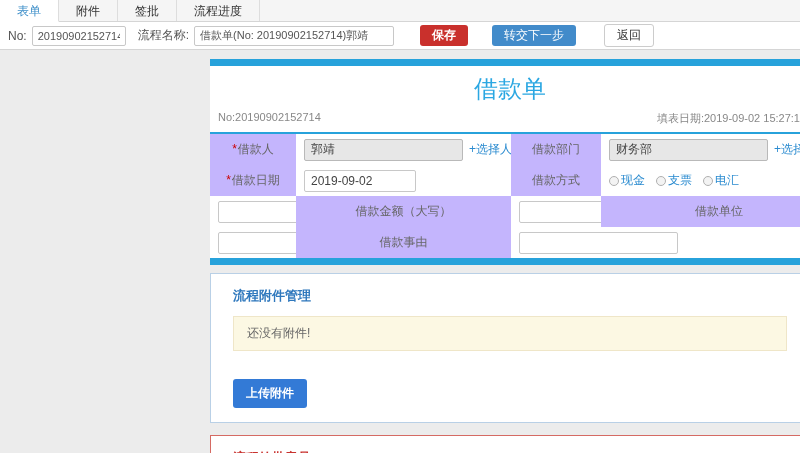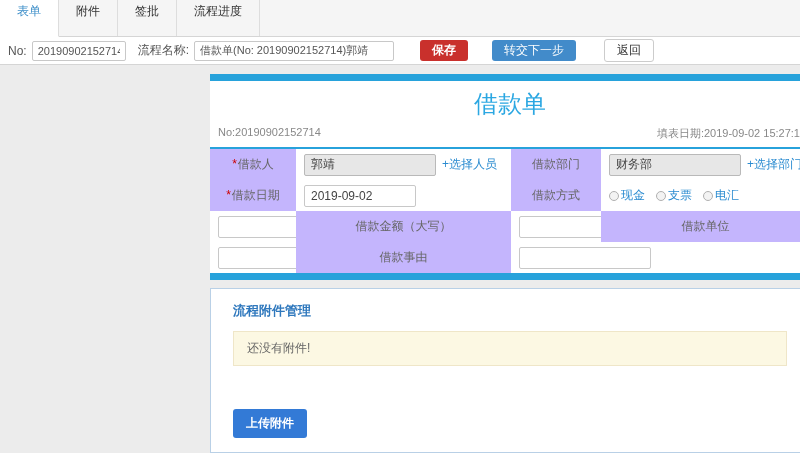--- a/index.html
+++ b/index.html
@@ -4,21 +4,21 @@
 <style>
   * { box-sizing: border-box; margin: 0; padding: 0; }
   html,body { width:800px; height:453px; }
   body {
     font-family: "Liberation Sans", sans-serif;
     background:#ececec;
     overflow:hidden;
     position:relative;
   }
   
-  .tabbar { display:flex; background:#f5f5f5; border-bottom:1px solid #d5d5d5; height:37px; }
+  .tabbar { display:flex; background:#f5f5f5; border-bottom:1px solid #d5d5d5; height:22px; }
   .tab { padding:4px 17px; font-size:12px; color:#333; border-right:1px solid #ddd; cursor:pointer; line-height:14px; }
   .tab.active { background:#fff; color:#3e8fc9; border-bottom:1px solid #fff; margin-bottom:-1px; }
   
   .toolbar { height:28px; background:#fff; border-bottom:1px solid #d5d5d5; display:flex; align-items:center; padding:0 8px; font-size:12px; color:#555; }
   .toolbar label { margin-right:5px; }
   .tb-input { height:20px; border:1px solid #c8c8c8; border-radius:2px; font-size:11px; padding:0 5px; color:#555; }
   .no-input { width:94px; margin-right:12px; }
   .proc-input { width:200px; }
   .btn { border:none; border-radius:3px; padding:4px 12px; font-size:12px; color:#fff; cursor:pointer; line-height:13px; }
   .btn-save { background:#c9302c; margin-left:26px; font-weight:bold; }
@@ -28,34 +28,34 @@
   .content { padding:9px 0 0 210px; }
   .panel { width:600px; }
   .card { background:#fff; }
   .bar { height:7px; background:#27a2db; }
   .blue-line { height:2px; background:#27a2db; }
   .form-title { text-align:center; color:#2ba7e2; font-size:24px; font-weight:400; padding:7px 0 3px; }
   .meta { display:flex; justify-content:space-between; padding:3px 10px 6px 8px; font-size:11px; color:#888; }
   .form-grid { display:grid; grid-template-columns:86px 215px 90px 1fr; }
   .lbl { background:#c4b5fd; color:#666; font-size:12px; display:flex; align-items:center; justify-content:center; text-align:center; padding:4px 11px; line-height:17px; }
   .fld { display:flex; align-items:center; padding:4px 8px; gap:6px; min-height:31px; }
-  .f-input { height:22px; border:1px solid #c8c8c8; border-radius:2px; width:132px; padding:0 6px; font-size:12px; color:#444; background:#fff; }
+  .f-input { height:22px; border:1px solid #c8c8c8; border-radius:2px; width:159px; padding:0 6px; font-size:12px; color:#444; background:#fff; }
   .f-input.readonly { background:#e7e7e7; border-color:#b9b9b9; }
   .f-input.date { width:112px; }
   a.sel-link { color:#2a8bd0; font-size:12px; text-decoration:none; white-space:nowrap; }
   .radio { display:inline-flex; align-items:center; gap:2px; margin-right:5px; color:#2a8bd0; font-size:12px; cursor:pointer; }
   .rdot { width:10px; height:10px; border:1px solid #b0b0b0; border-radius:50%; background:#f3f3f3; display:inline-block; }
   .req { color:#c00; margin-right:1px; }
   
   .attach-card { margin-top:8px; border:1px solid #b9d0e6; padding:12px 22px 14px; }
   .sec-title { font-size:13px; font-weight:bold; margin:1px 0 11px; }
   .sec-title.blue { color:#2f78bd; }
   .sec-title.red { color:#c8332f; }
   .empty-box { background:#fcf8e3; border:1px solid #efe6c8; padding:8px 13px; font-size:12px; color:#666; margin-bottom:28px; }
-  .upload-btn { background:#337ad6; color:#fff; border:none; border-radius:3px; padding:6px 13px; font-size:12px; font-weight:bold; cursor:pointer;margin-top:15px; }
+  .upload-btn { background:#337ad6; color:#fff; border:none; border-radius:3px; padding:6px 13px; font-size:12px; font-weight:bold; cursor:pointer; }
   
   .approve-card { margin-top:12px; border:1px solid #d56a63; padding:12px 22px 20px; height:220px; }
 </style>
 </head>
 <body>
 
 <div class="tabbar">
   <div class="tab active">表单</div>
   <div class="tab">附件</div>
   <div class="tab">签批</div>

